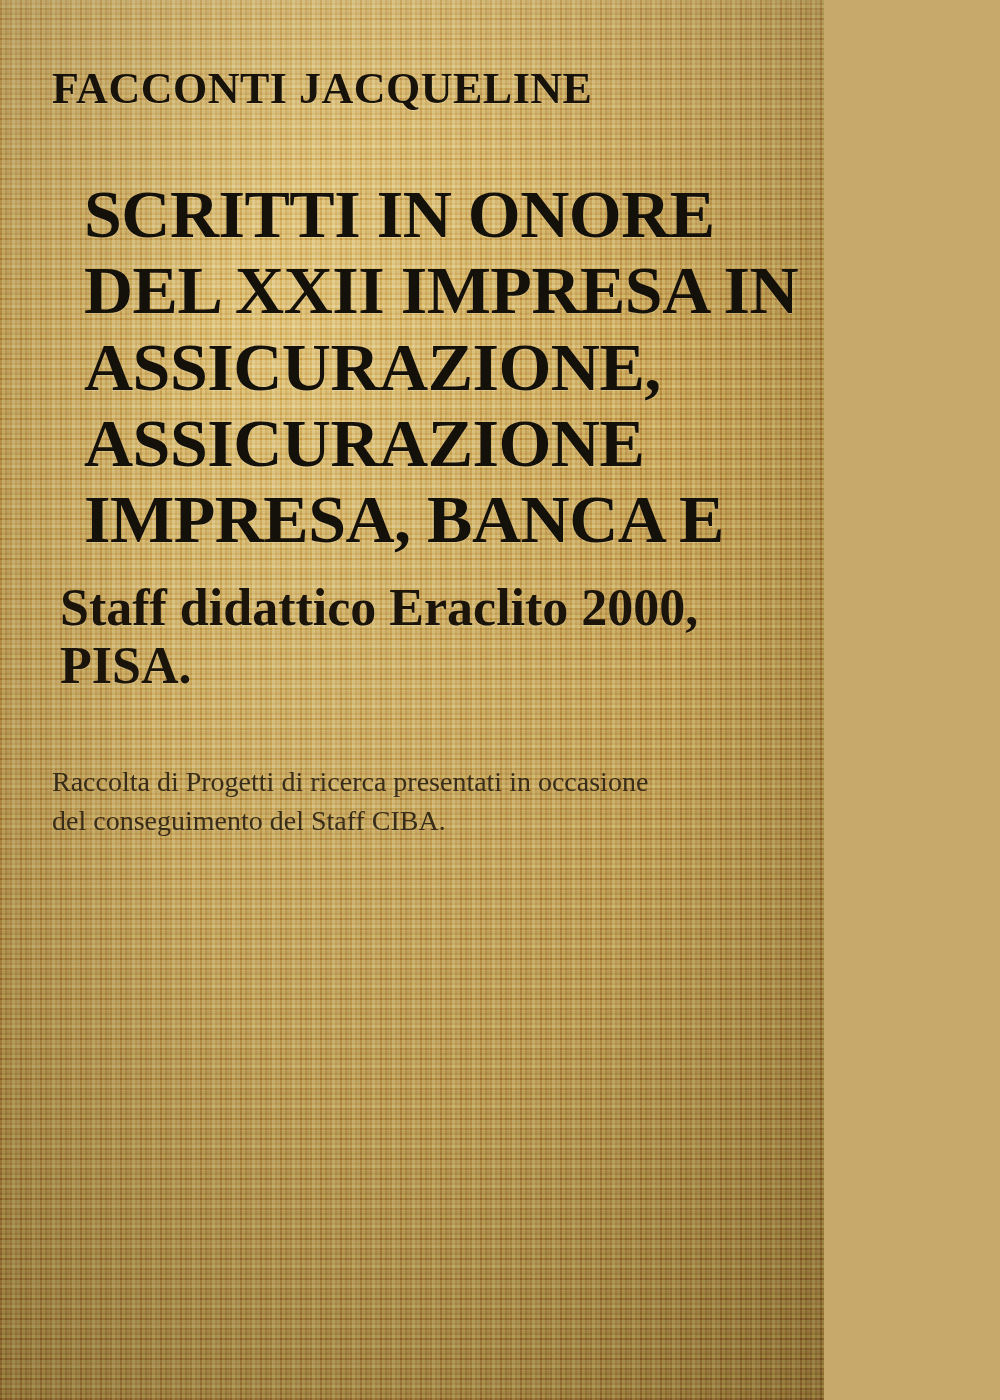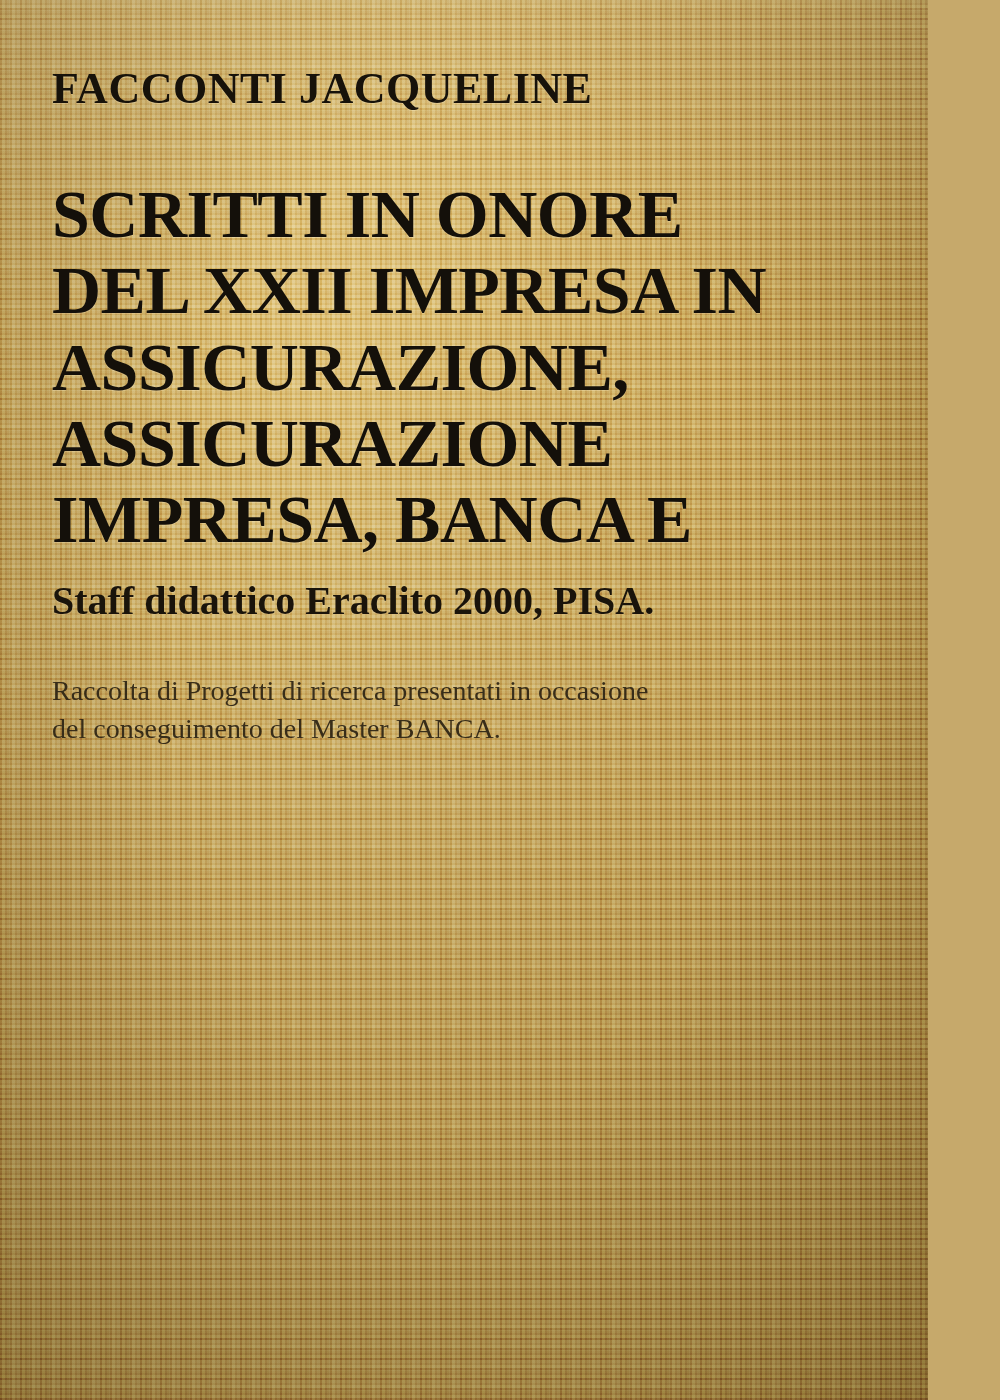--- a/index.html
+++ b/index.html
@@ -8,21 +8,21 @@
   }
   body {
     width: 1000px;
     height: 1400px;
     font-family: "Liberation Serif", serif;
     background: #c6a96b;
   }
 
   .cover {
     position: relative;
-    width: 928px;
+    width: 824px;
     height: 1400px;
     overflow: hidden;
     background-color: #c2a368;
     background-image:
       
       repeating-linear-gradient(
         90deg,
         rgba(90, 66, 30, 0.30) 0px,
         rgba(90, 66, 30, 0.30) 2px,
         rgba(255, 235, 180, 0.22) 2px,
@@ -94,33 +94,35 @@
     font-size: 68px;
     line-height: 1.12;
     font-weight: bold;
     letter-spacing: -0.5px;
     color: #14100a;
     text-shadow: 0 1px 0 rgba(255,240,205,0.25);
   }
   .title .line {
     display: block;
     white-space: nowrap;
+    padding-left: 32px;
   }
 
   .subtitle {
     margin-top: 22px;
-    font-size: 40px;
+    font-size: 52px;
     line-height: 1.12;
     font-weight: bold;
     color: #1a140b;
     text-shadow: 0 1px 0 rgba(255,240,205,0.24);
+    margin-left: 8px;
   }
 
   .blurb {
-    margin-top: 48px;
+    margin-top: 68px;
     font-size: 28px;
     line-height: 1.38;
     color: #2c2314;
     max-width: 880px;
     opacity: 0.92;
     font-family: Liberation Serif, serif;
   }
   .blurb .line {
     display: block;
   }
@@ -140,17 +142,17 @@
       <span class="line">DEL XXII IMPRESA IN</span>
       <span class="line">ASSICURAZIONE,</span>
       <span class="line">ASSICURAZIONE</span>
       <span class="line">IMPRESA, BANCA E</span>
     </div>
 
     <div class="subtitle">Staff didattico Eraclito 2000, PISA.</div>
 
     <div class="blurb">
       <span class="line">Raccolta di Progetti di ricerca presentati in occasione</span>
-      <span class="line">del conseguimento del Master BANCA.</span>
+      <span class="line">del conseguimento del Staff CIBA.</span>
     </div>
 
   </div>
 </div>
 
 </body></html>

